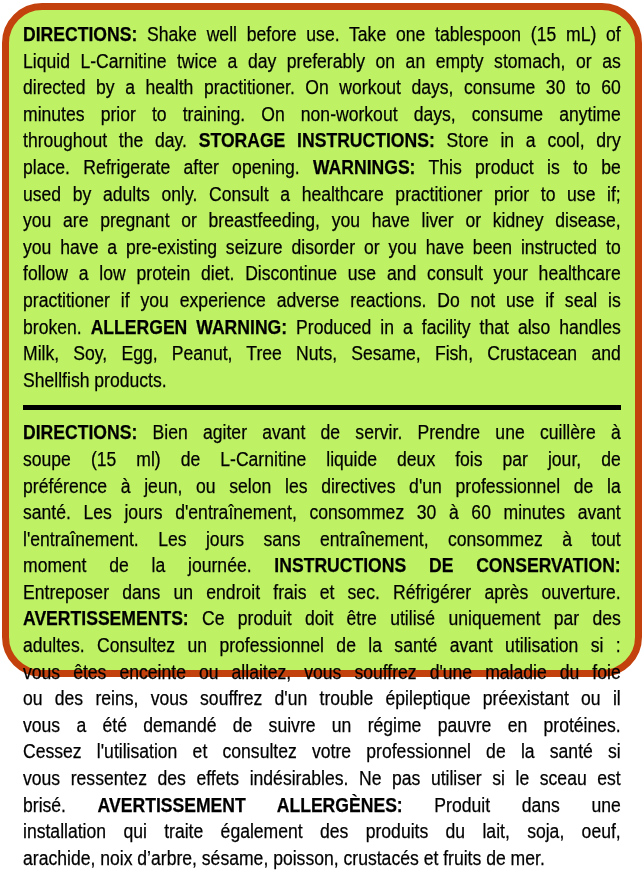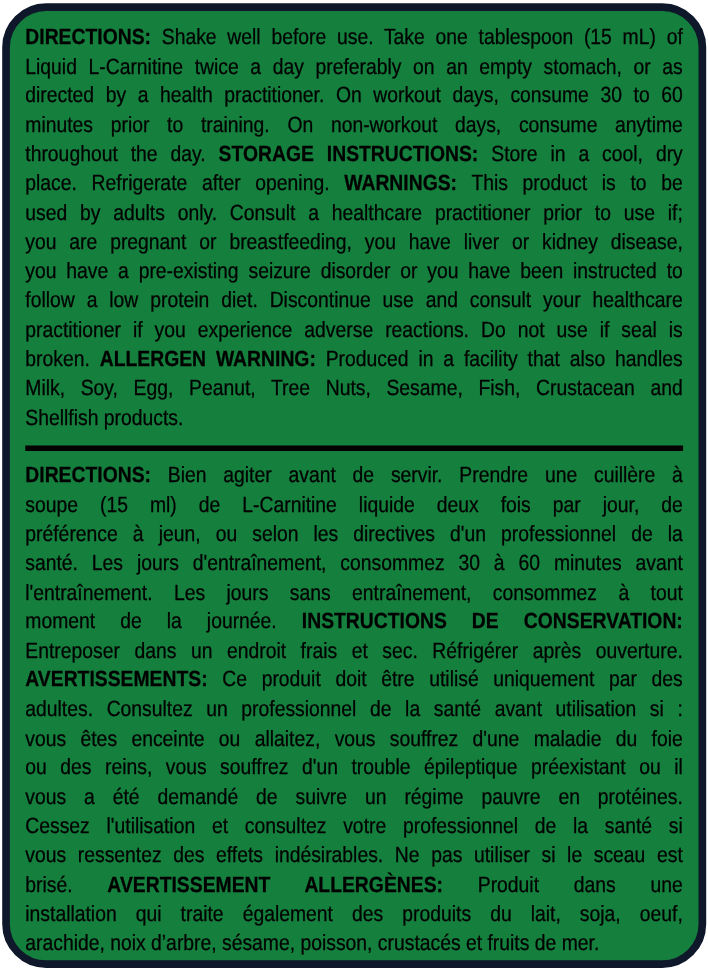--- a/index.html
+++ b/index.html
@@ -7,25 +7,25 @@
   body {
     width: 644px; height: 883px;
     background: #ffffff;
     font-family: "Liberation Sans", "DejaVu Sans", sans-serif;
     position: relative;
     overflow: hidden;
   }
   .label-box {
     position: absolute;
     left: 2px; top: 3px;
-    width: 640px; height: 877px;
+    width: 640px; height: 674px;
     box-sizing: border-box;
-    border: 7px solid #0f172a;
+    border: 7px solid #c2410c;
     border-radius: 40px;
-    background: #15803d;
+    background: #bef264;
     padding: 11px 14px 0 14px;
   }
   .textcol {
     width: 680px;
     transform: scaleX(0.879);
     transform-origin: 0 0;
   }
   .line {
     font-size: 20px;
     line-height: 26.6px;

